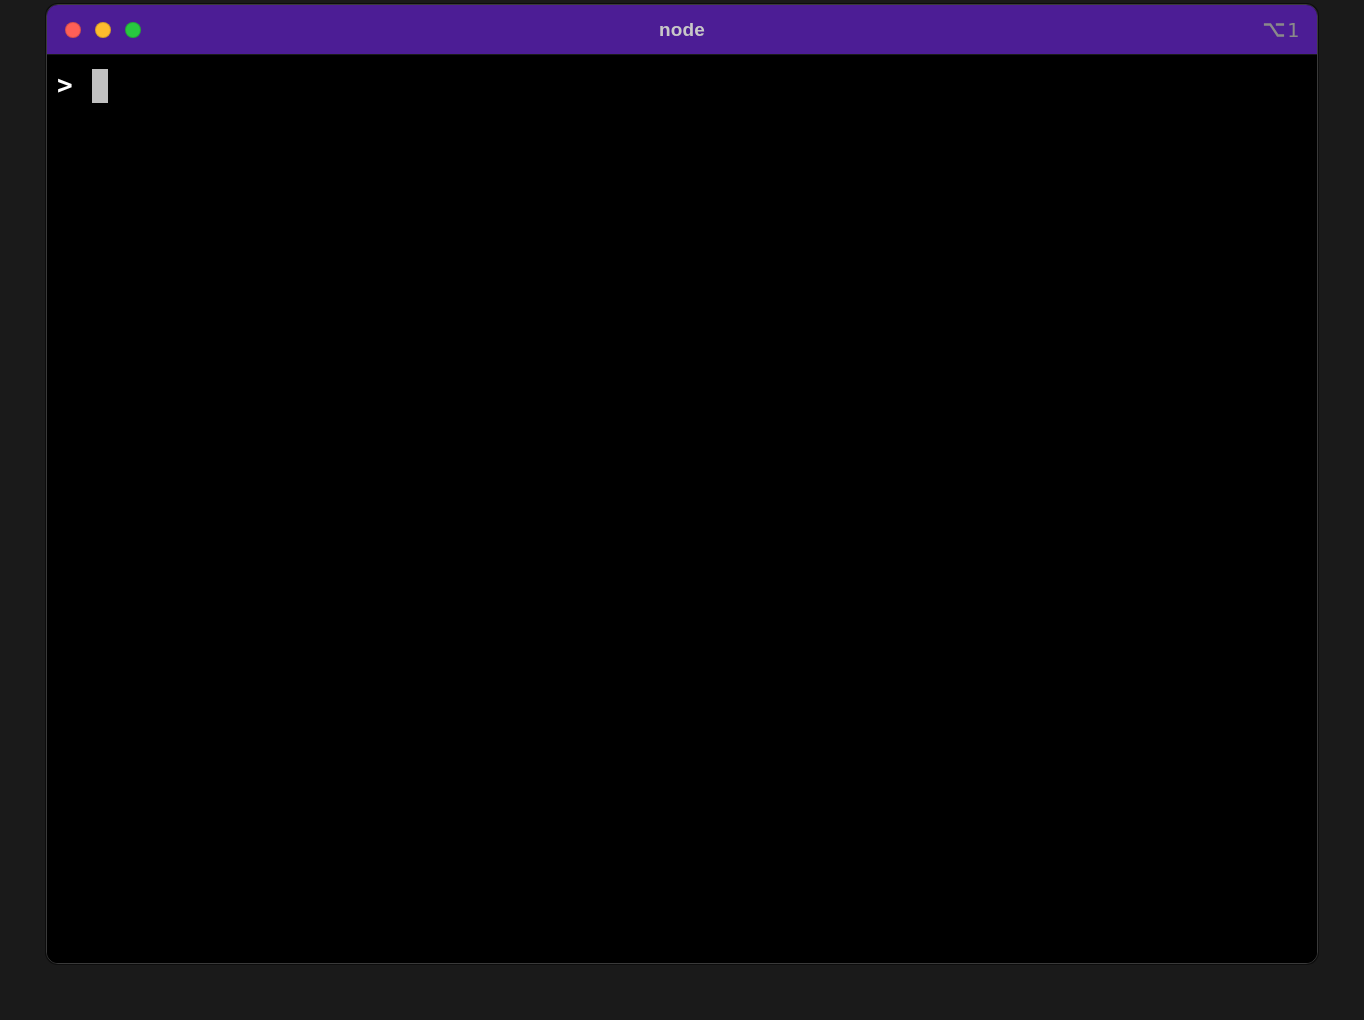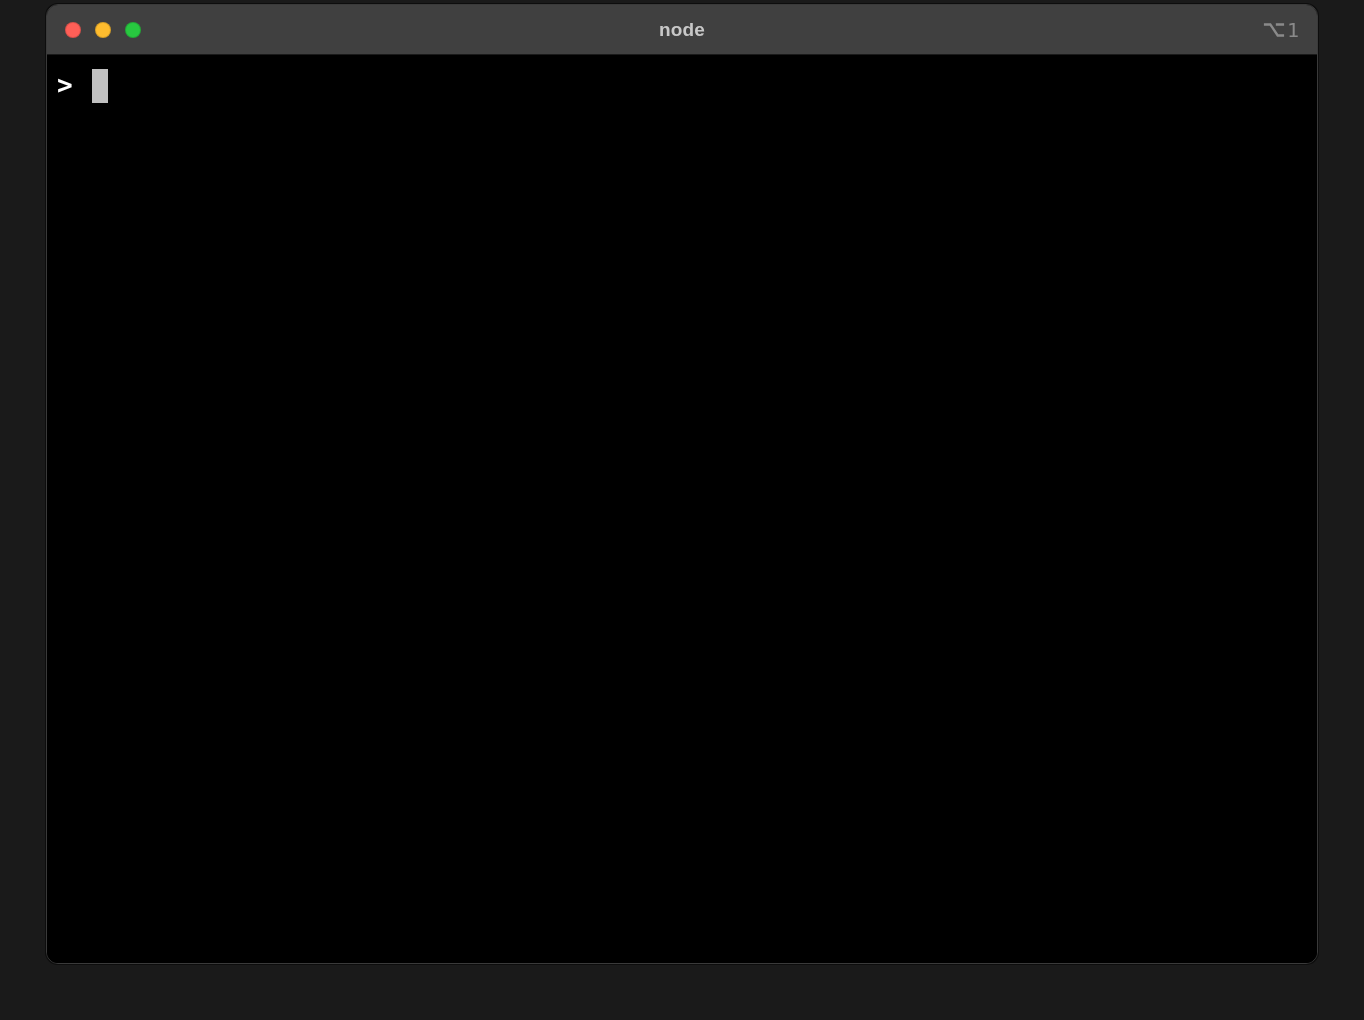--- a/index.html
+++ b/index.html
@@ -27,21 +27,21 @@
       border-radius: 12px;
       border: 1px solid #3a3a3a;
       overflow: hidden;
       display: flex;
       flex-direction: column;
       box-shadow: 0 0 0 1px rgba(0,0,0,0.5);
     }
     
     .title-bar {
       height: 50px;
-      background: #404040;
+      background: #4c1d95;
       display: flex;
       align-items: center;
       position: relative;
       flex-shrink: 0;
       border-bottom: 1px solid #1a1a1a;
     }
     
     .traffic-lights {
       display: flex;
       align-items: center;

